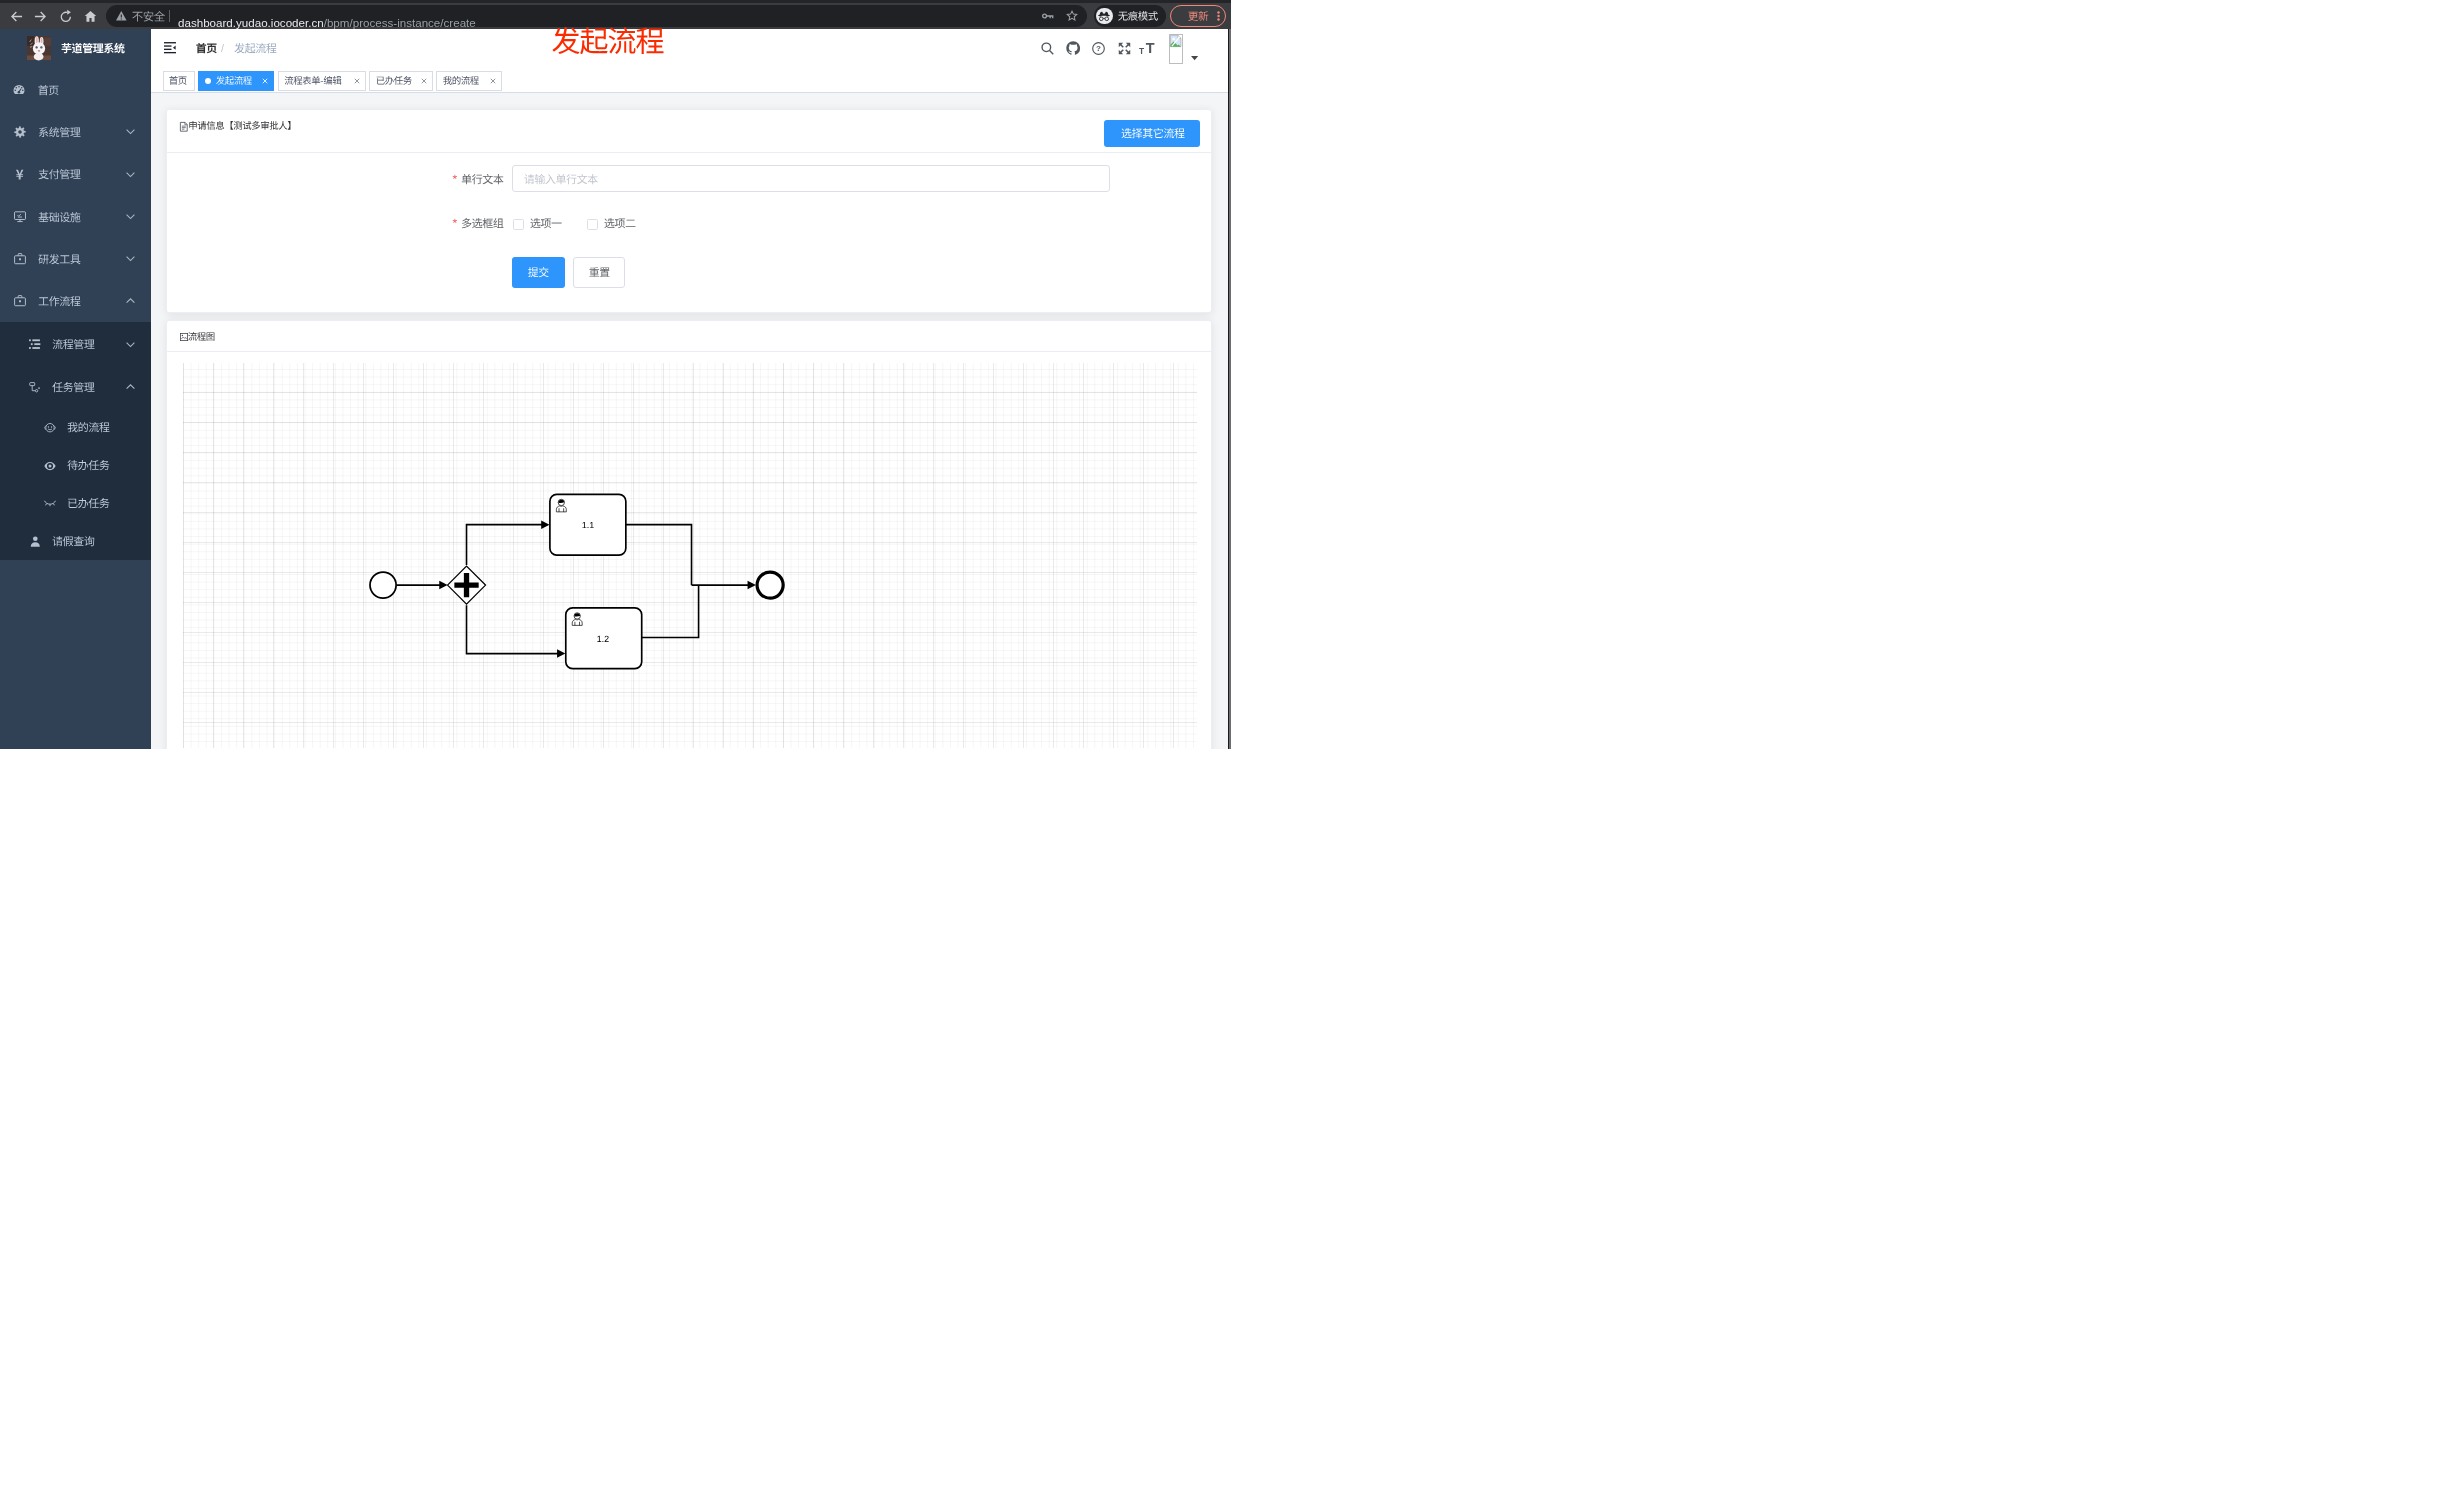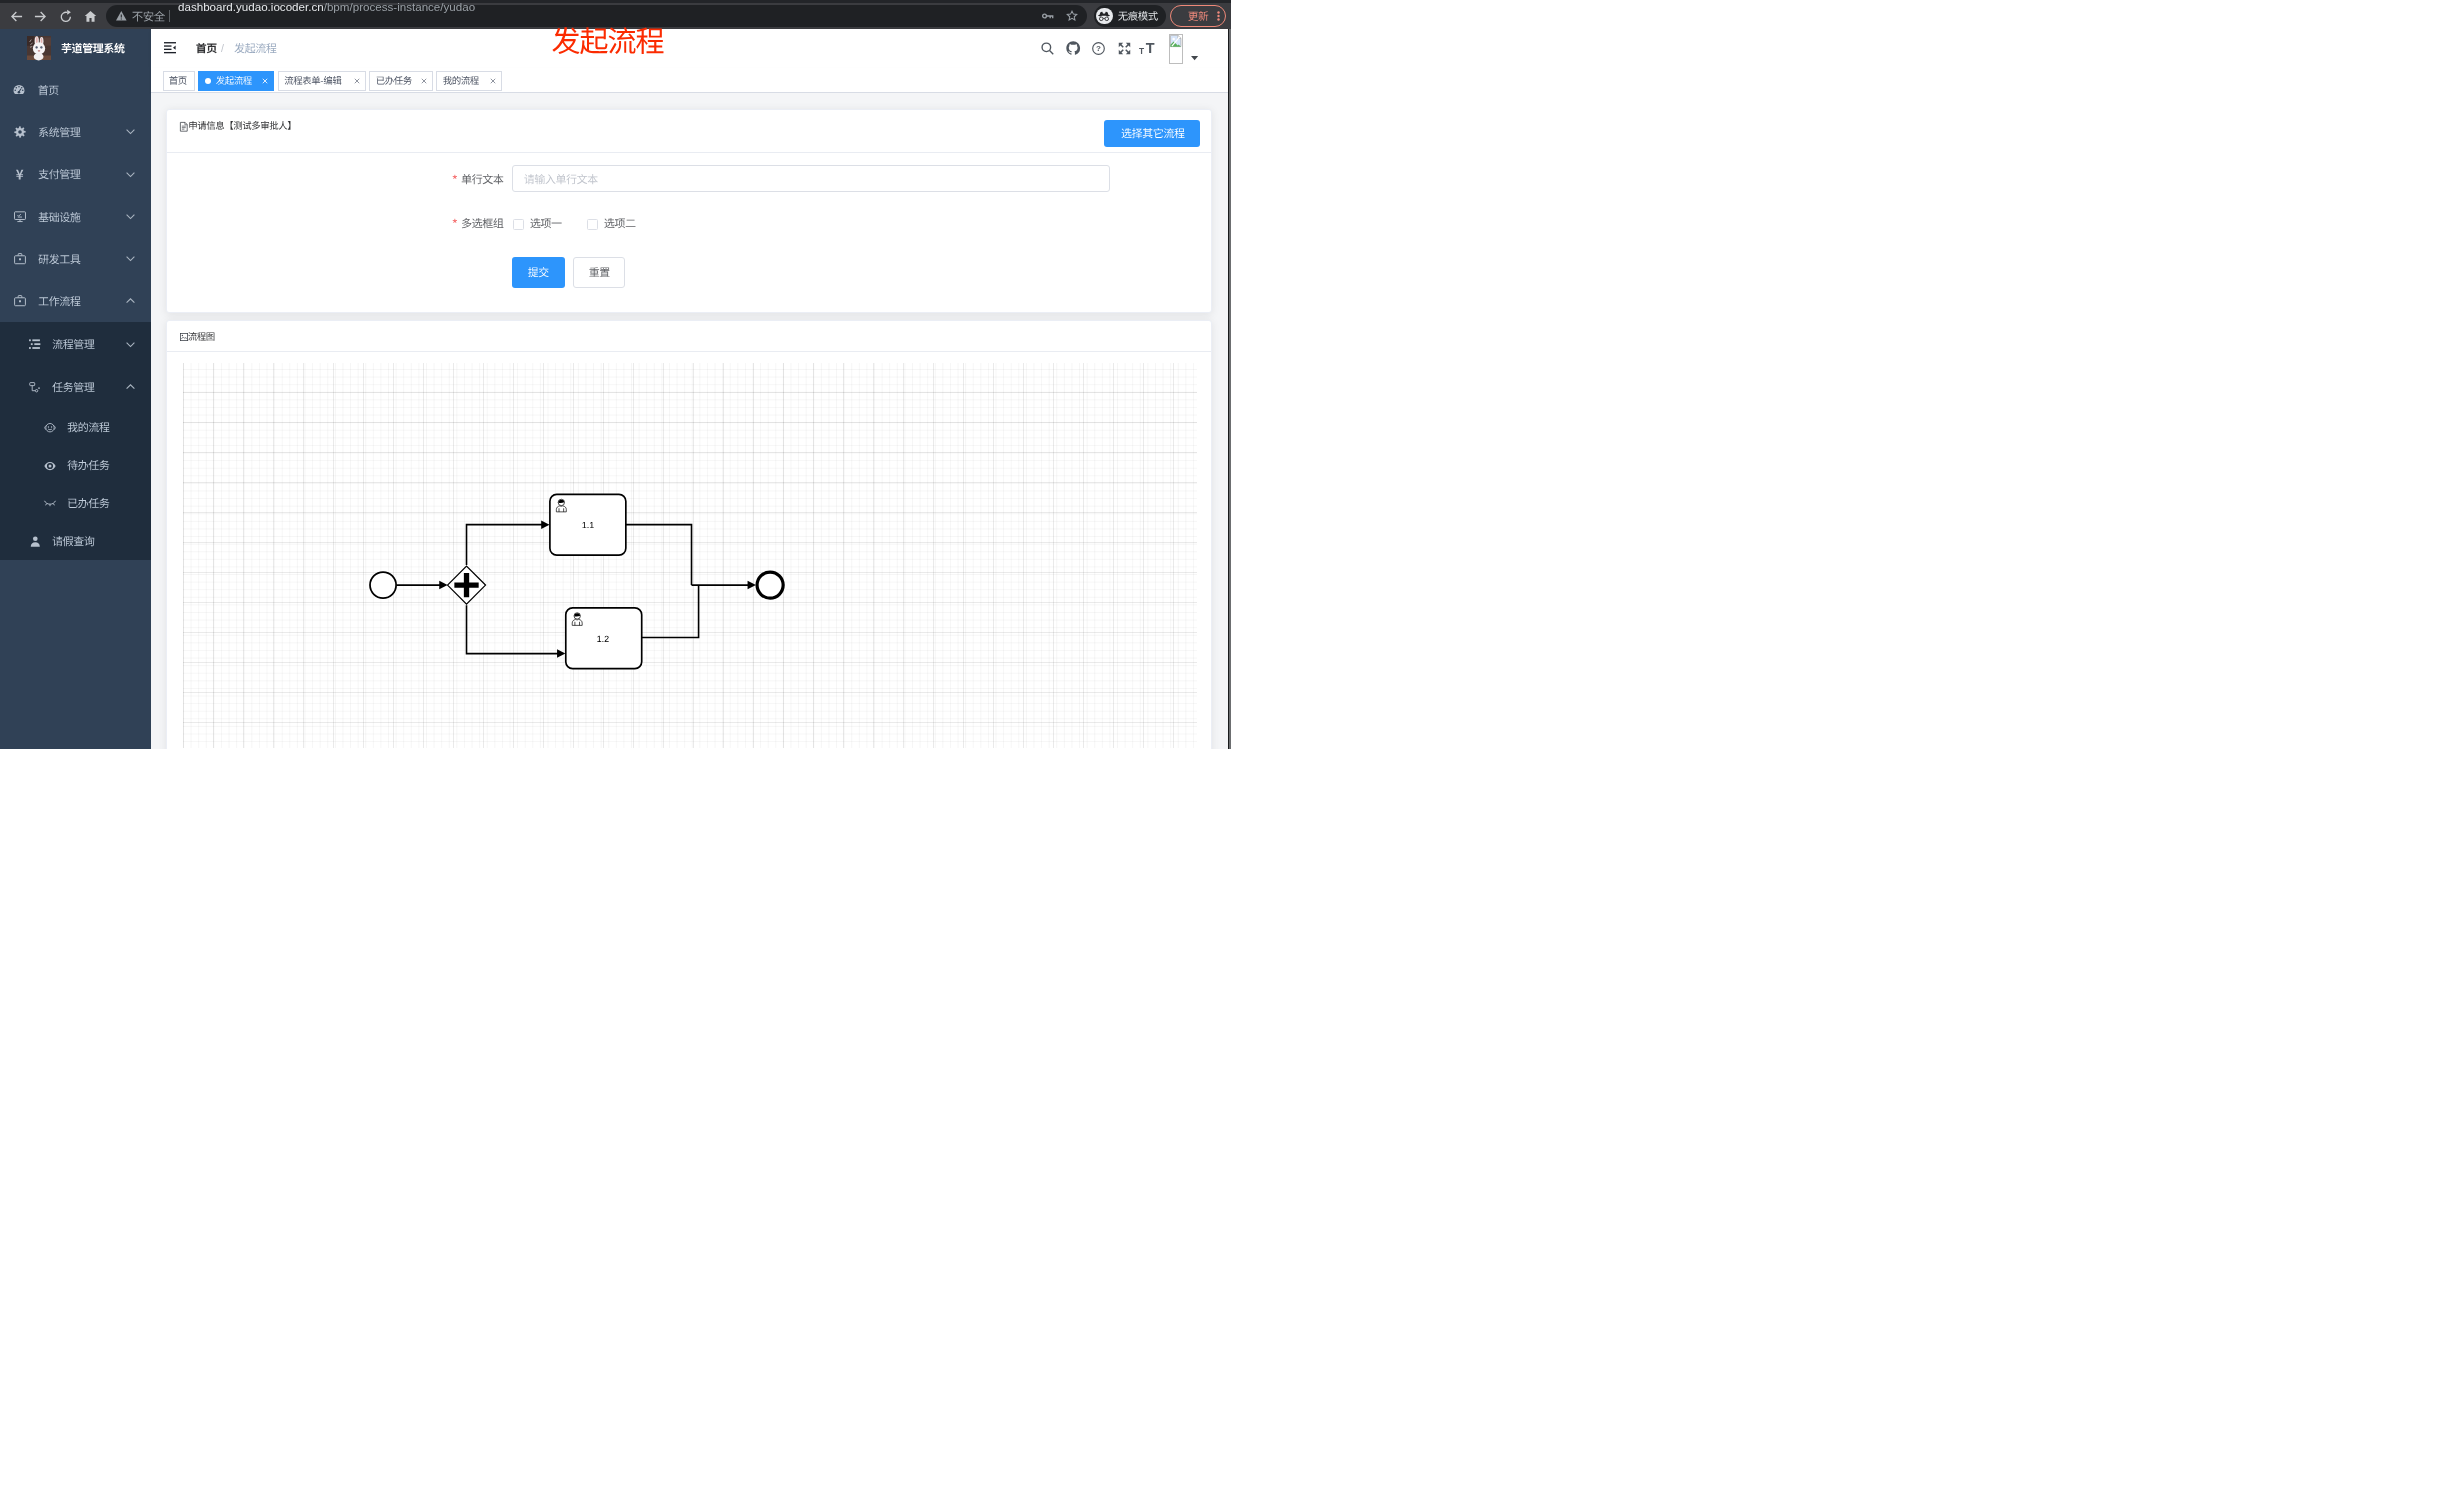--- a/index.html
+++ b/index.html
@@ -114,21 +114,21 @@
 <div class="a" style="left:106px;top:5px;width:981px;height:22px;background:#1f2124;border-radius:11px"></div>
 <svg class="z" style="left:116px;top:11px" width="10.6" height="10" viewBox="0 0 14 13">
     <path d="M7 0 0 12.5h14zM6.3 4.5h1.4v4H6.3zm0 5.2h1.4v1.5H6.3z" fill="#9aa0a6"></path>
   </svg>
 <svg class="z " style="left:132px;top:10.7px;width:33px;height:11px;fill:#9aa0a6" viewBox="0 0 42.9 14.3">
     <use href="#g4E0D" transform="translate(-0.29 12.58) scale(0.014872 -0.014872)"></use>
     <use href="#g5B89" transform="translate(14.01 12.58) scale(0.014872 -0.014872)"></use>
     <use href="#g5168" transform="translate(28.31 12.58) scale(0.014872 -0.014872)"></use>
   </svg>
 <div class="a" style="left:169px;top:10px;width:0.8px;height:12px;background:#5c6064"></div>
-<div class="a" style="left:178px;top:0;height:29px;display:flex;align-items:flex-start;font-size:11.6px;color:#e8eaed">dashboard.yudao.iocoder.cn<span style="color:#9aa0a6">/bpm/process-instance/yudao</span></div>
+<div class="a" style="left:178px;top:0;height:29px;display:flex;align-items:flex-end;font-size:11.6px;color:#e8eaed">dashboard.yudao.iocoder.cn<span style="color:#9aa0a6">/bpm/process-instance/create</span></div>
 <svg class="z" style="left:1042px;top:11px" width="12" height="10" viewBox="0 0 16 13">
     <circle cx="3.4" cy="6.5" r="2.5" fill="none" stroke="#9aa0a6" stroke-width="1.8"></circle>
     <path d="M5.9 5.6h9.3v4h-1.8V7.4h-1.6v2.2h-1.8V7.4H5.9z" fill="#9aa0a6"></path>
   </svg>
 <svg class="z" style="left:1066px;top:10px" width="12" height="12" viewBox="0 0 16 16">
     <path d="M8 1.5l1.9 4 4.4.5-3.3 3 .9 4.3L8 11.1l-3.9 2.2.9-4.3-3.3-3 4.4-.5z" fill="none" stroke="#9aa0a6" stroke-width="1.4"></path>
   </svg>
 <div class="a" style="left:1094px;top:5px;width:72px;height:22px;background:#1f2124;border-radius:11px"></div>
 <div class="a" style="left:1096px;top:7.6px;width:16.7px;height:16.7px;background:#e8eaed;border-radius:50%"></div>
 <svg class="z" style="left:1098px;top:10.6px" width="12" height="10.6" viewBox="0 0 24 20">

